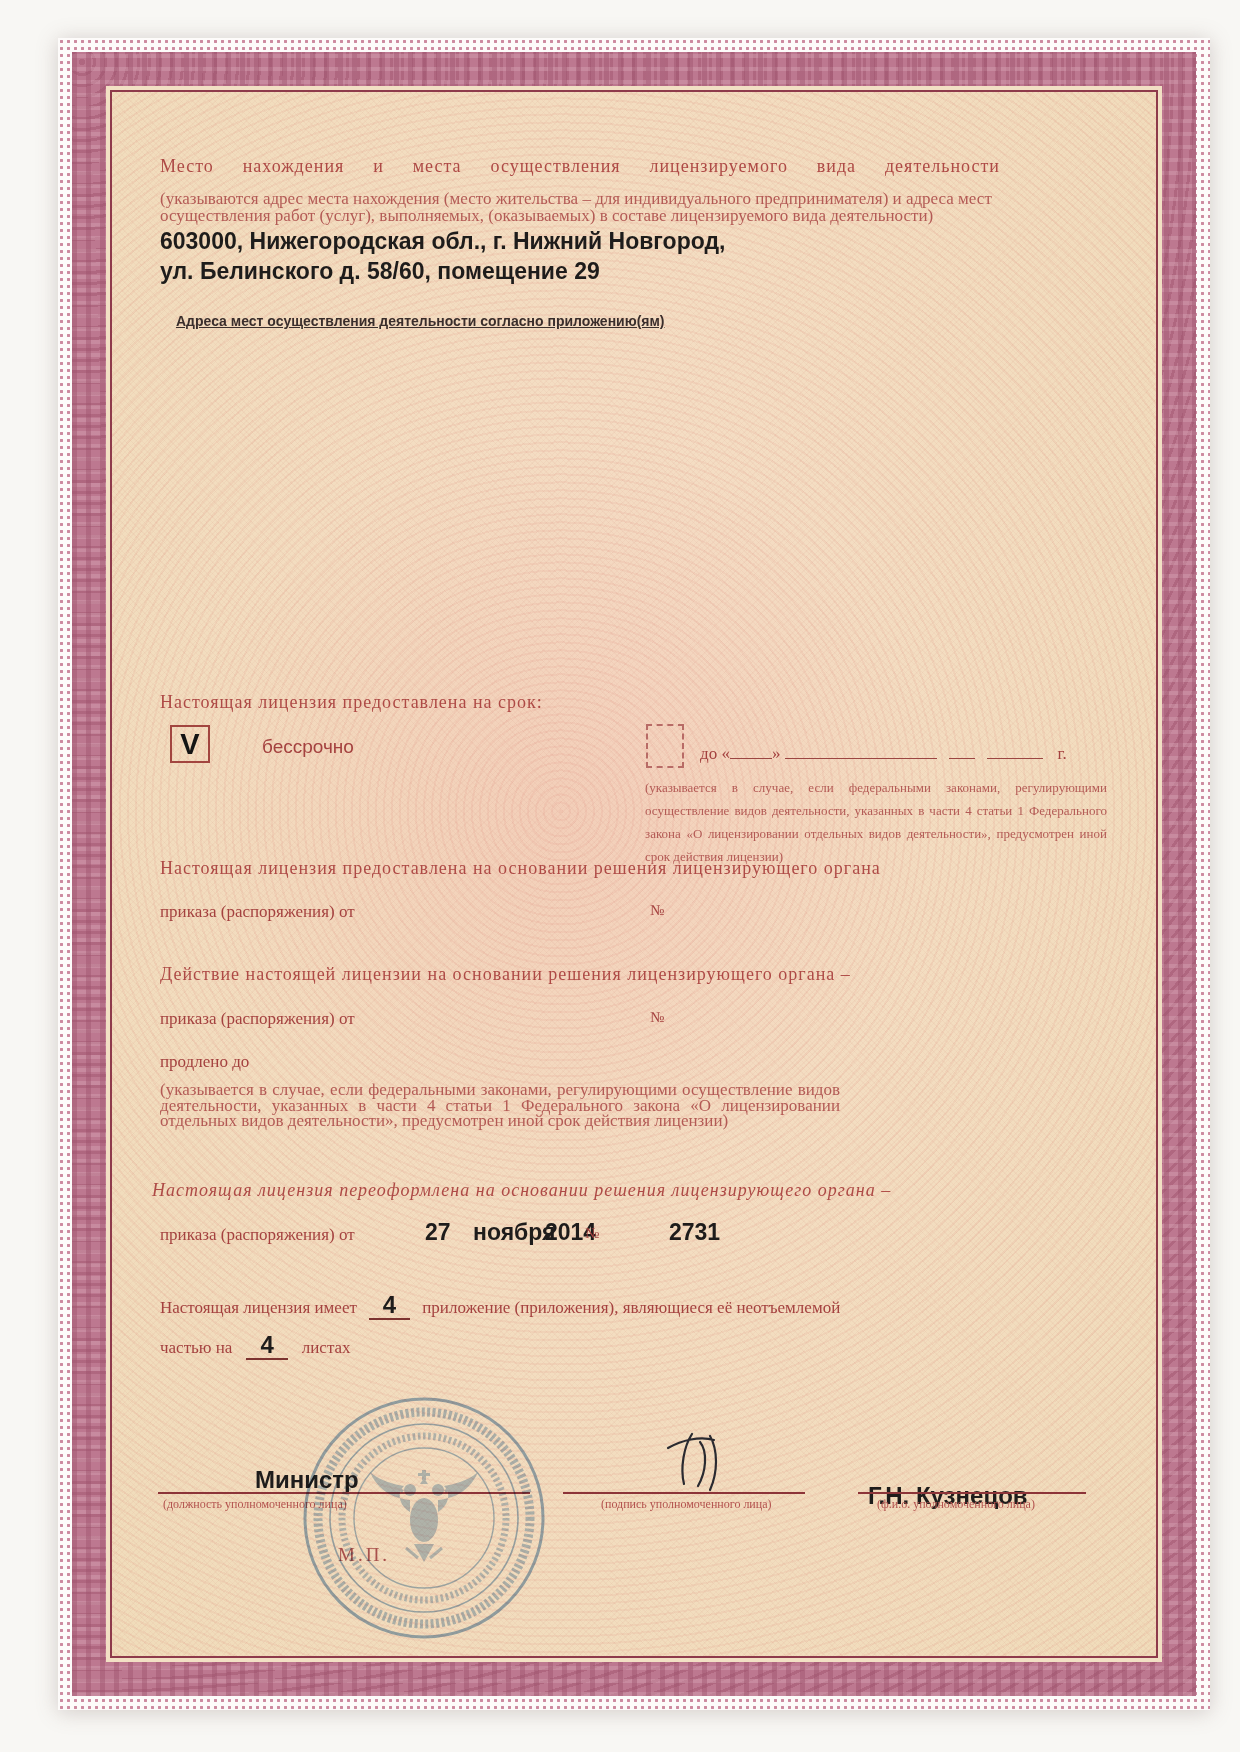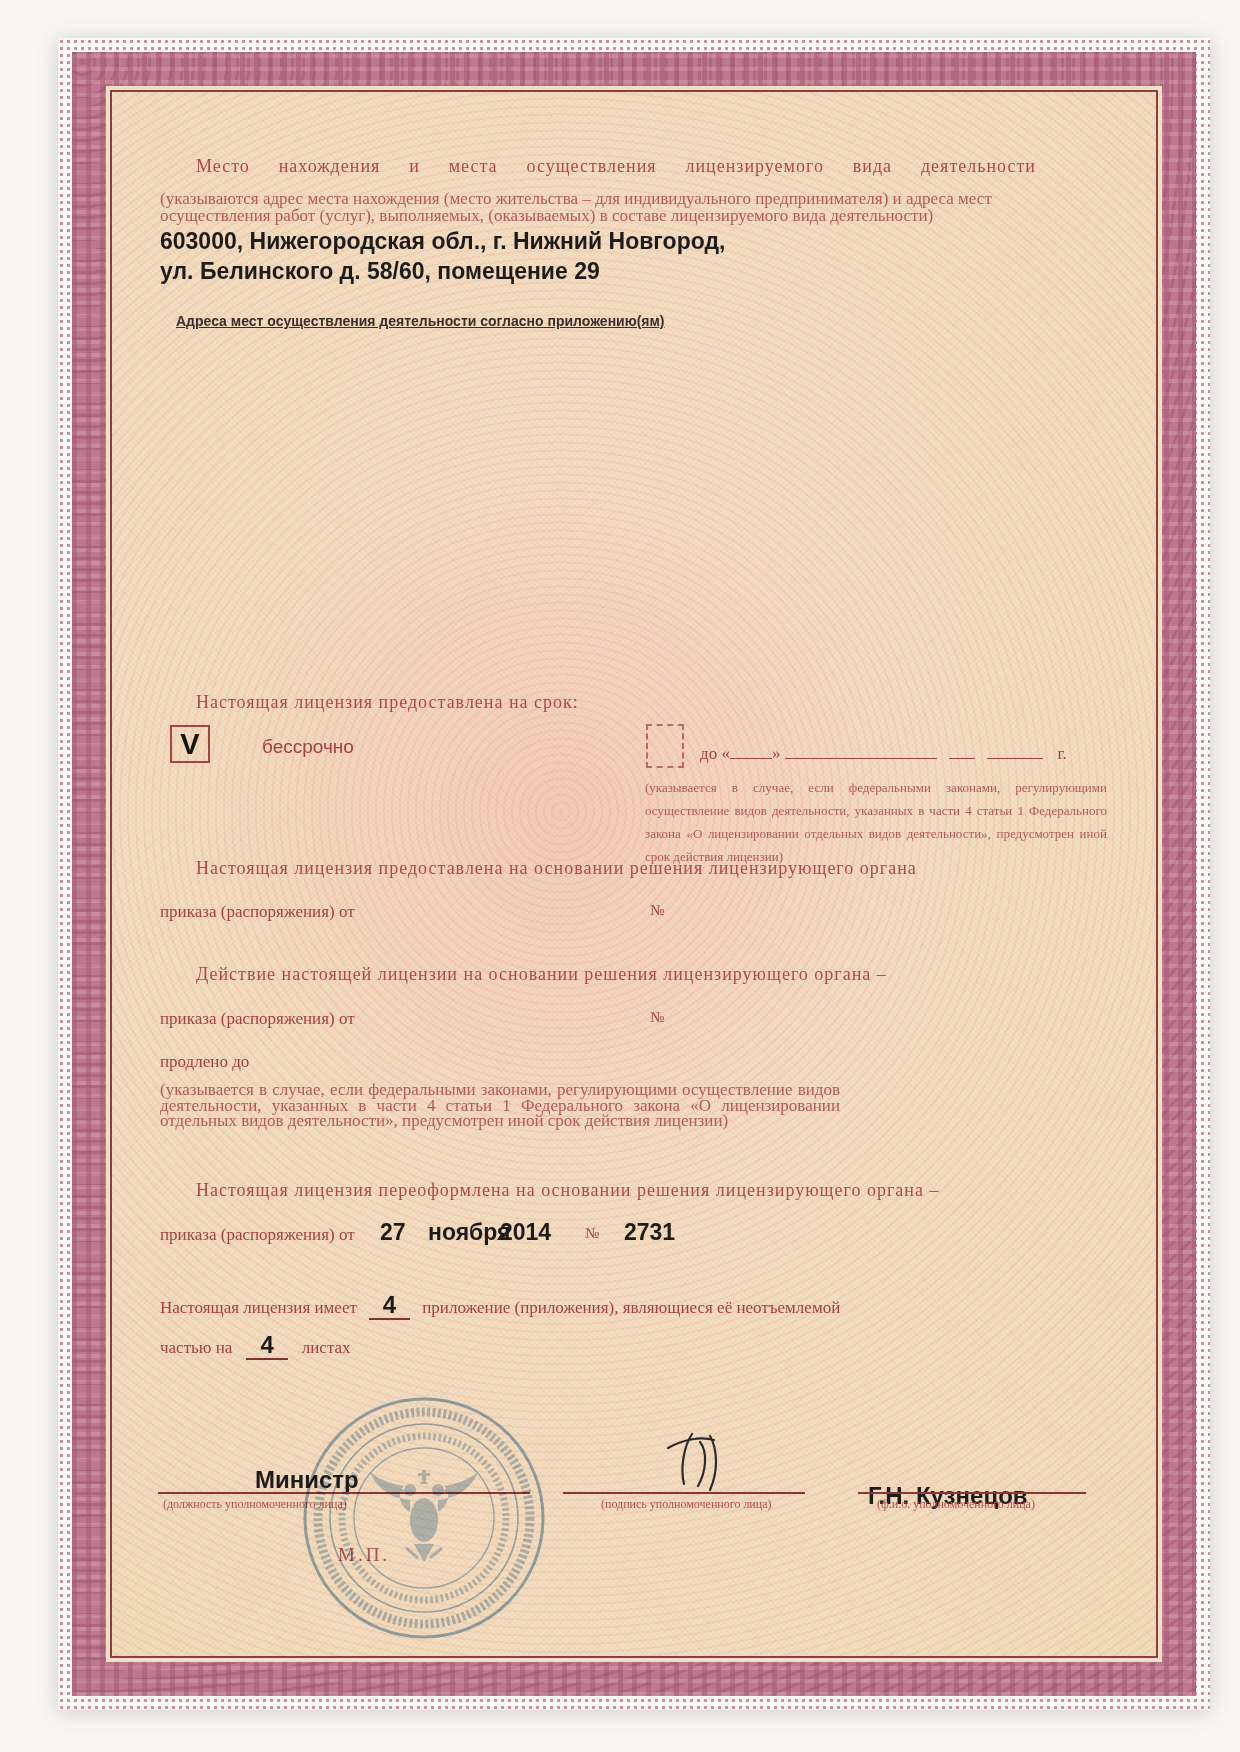--- a/index.html
+++ b/index.html
@@ -37,29 +37,29 @@
     border:2px solid #8e3a4b;
     background:
       repeating-radial-gradient(circle at 43% 46%, rgba(216,116,106,.10) 0 2px, rgba(216,116,106,0) 2px 8px),
       repeating-linear-gradient(45deg, rgba(205,125,110,.07) 0 1px, rgba(205,125,110,0) 1px 4px),
       repeating-linear-gradient(-45deg, rgba(205,125,110,.07) 0 1px, rgba(205,125,110,0) 1px 4px),
       radial-gradient(circle 520px at 43% 46%, rgba(236,152,140,.22), rgba(236,152,140,0) 72%),
       radial-gradient(ellipse at 50% 40%, #f5ddc6 0%, #f3ddc0 45%, #f0dcba 100%);
   }
   
   .red-serif    { color:#a4413f; font-family:Liberation Sans, sans-serif;margin-left:34px; }
-  .heading      { font-size:18px; letter-spacing:1px; color:#ae4a46;margin-left:36px; }
+  .heading      { font-size:18px; letter-spacing:1px; color:#ae4a46; }
   .justify-full { text-align:justify; text-align-last:justify; }
   .fineprint    { color:#b35a55; font-size:17px; line-height:17px; font-family:"Liberation Serif", serif; }
   .fineprint-j  { text-align:justify; text-align-last:left; }
   .bold-black   { color:#1e1c1b; font-family:"Liberation Sans", sans-serif; font-weight:bold; }
   .abs          { position:absolute; }
   .body-red     { font-size:17px; color:#a4413f; }
   .blank        { display:inline-block; border-bottom:1.5px solid #9c4542; height:14px; vertical-align:baseline; }
-  .value-filled { font-size:23px; color:#1e1c1b; font-family:"Liberation Sans", sans-serif; font-weight:bold; }
+  .value-filled { font-size:23px; color:#1e1c1b; font-family:"Liberation Sans", sans-serif; font-weight:bold;margin-left:45px; }
   .u4 {
     display:inline-block; padding:0 14px;
     border-bottom:2px solid #7c3330;
     font-size:24px; color:#1e1c1b;
     font-family:"Liberation Sans", sans-serif; font-weight:bold;
     line-height:26px;
   }
   .sig-line { position:absolute; border-top:2px solid #8c3438; height:0; }
   .caption  { position:absolute; font-size:12px; color:#b3524e; font-family:"Liberation Serif", serif; }
   .sig-name { position:absolute; font-size:24px; color:#1e1c1b; font-family:"Liberation Sans", sans-serif; font-weight:bold; }
@@ -114,21 +114,21 @@
     <div class="abs heading" style="left:48px; top:766px;">Настоящая лицензия предоставлена на основании решения лицензирующего органа</div>
     <div class="abs body-red" style="left:48px; top:810px;">приказа (распоряжения) от</div>
     <div class="abs body-red" style="left:538px; top:810px; font-size:15px;">№</div>
 
     <div class="abs heading" style="left:48px; top:872px;">Действие настоящей лицензии на основании решения лицензирующего органа –</div>
     <div class="abs body-red" style="left:48px; top:917px;">приказа (распоряжения) от</div>
     <div class="abs body-red" style="left:538px; top:917px; font-size:15px;">№</div>
     <div class="abs body-red" style="left:48px; top:960px;">продлено до</div>
     <div class="abs fineprint fineprint-j" style="left:48px; top:990px; width:680px; line-height:15.5px;">(указывается в случае, если федеральными законами, регулирующими осуществление видов деятельности, указанных в части 4 статьи 1 Федерального закона «О лицензировании отдельных видов деятельности», предусмотрен иной срок действия лицензии)</div>
 
-    <div class="abs heading" style="left:48px; top:1088px;">Настоящая лицензия переоформлена на основании решения лицензирующего органа –</div>
+    <div class="abs heading" style="left:40px; top:1088px;font-style:italic;">Настоящая лицензия переоформлена на основании решения лицензирующего органа –</div>
     <div class="abs body-red" style="left:48px; top:1133px;">приказа (распоряжения) от</div>
     <div class="abs value-filled" style="left:268px; top:1127px;">27</div>
     <div class="abs value-filled" style="left:316px; top:1127px;">ноября</div>
     <div class="abs value-filled" style="left:388px; top:1127px;">2014</div>
     <div class="abs body-red" style="left:473px; top:1133px; font-size:15px;">№</div>
     <div class="abs value-filled" style="left:512px; top:1127px;">2731</div>
 
     <div class="abs" style="left:48px; top:1200px; width:1000px; white-space:nowrap;">
       <span class="body-red">Настоящая лицензия имеет</span>
       <span class="u4" style="margin:0 8px;">4</span>

